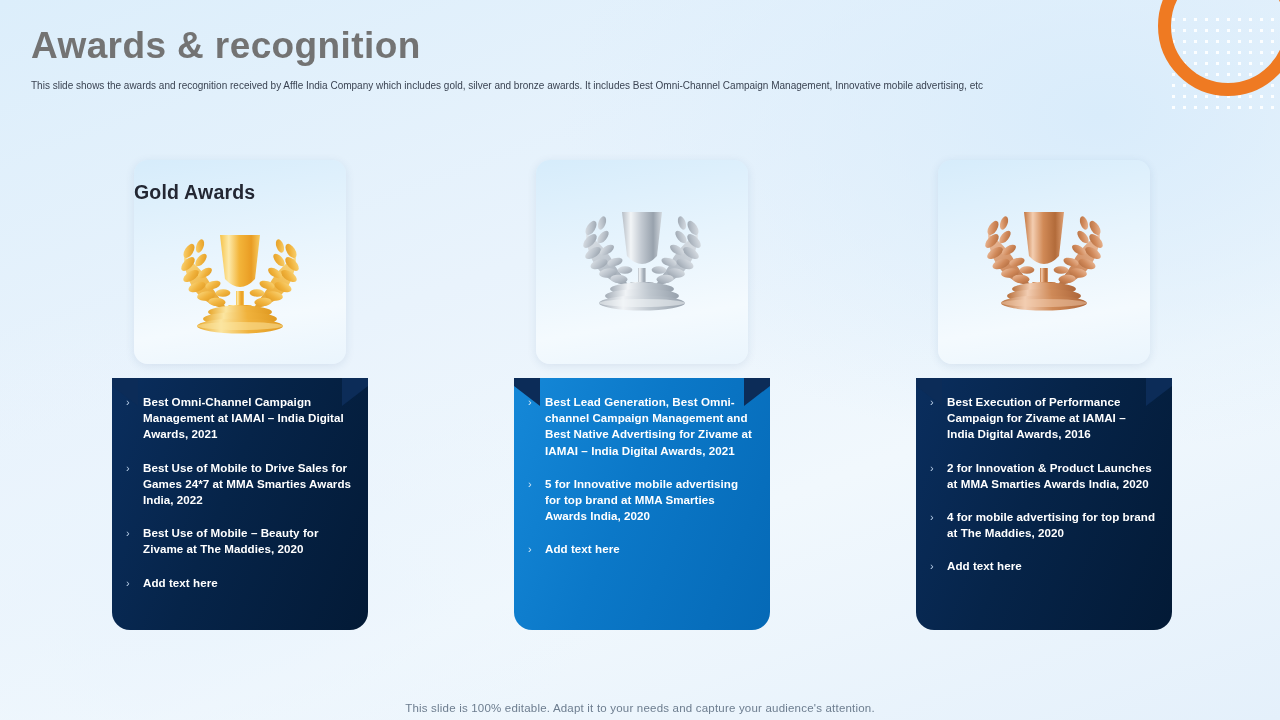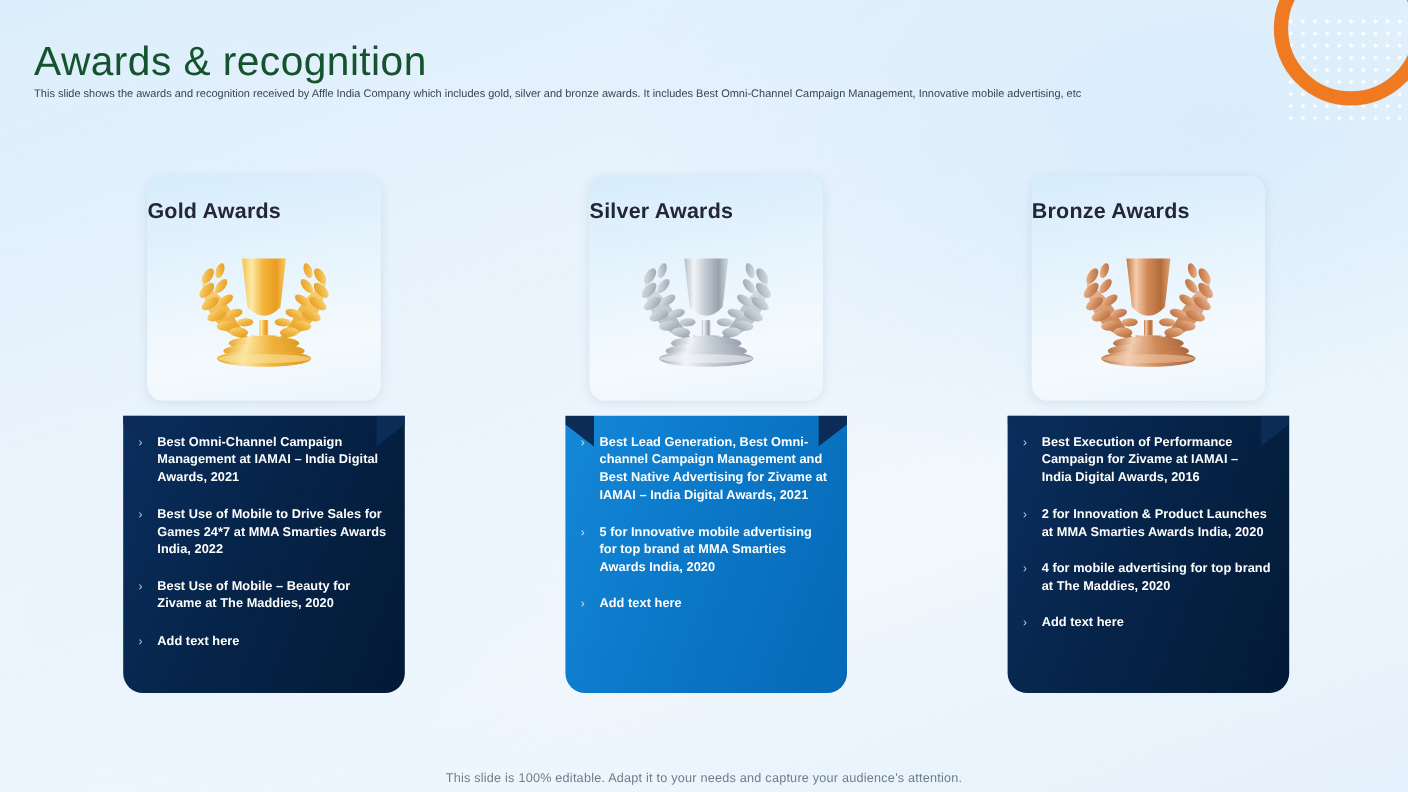--- a/index.html
+++ b/index.html
@@ -34,25 +34,24 @@
     width: 140px; height: 140px;
     border-radius: 50%;
     border: 13px solid #ef7a22;
   }
 
   
   .page-title {
     position: absolute;
     left: 31px; top: 26px;
     font-size: 37px;
-    font-weight: 400;
-    color: #14532d;
+    font-weight: 700;
+    color: #737373;
     letter-spacing: .4px;
     line-height: 1.1;
-    margin-top: 10px;
   }
   .page-subtitle {
     position: absolute;
     left: 31px; top: 79px;
     width: 1160px;
     font-size: 10px;
     color: #3a4352;
     line-height: 1.35;
     white-space: nowrap;
   }
@@ -265,21 +264,20 @@
               <span class="bullet-mark">›</span>
               <span class="bullet-text">Add text here</span>
             </li>
         </ul>
       </div>
     </div>
   </div>
 
   <div class="col col-silver">
     <div class="tile">
-      <div class="tile-title">Silver Awards</div>
       <div class="trophy-wrap">
         <svg width="150" height="128" viewBox="0 0 150 128" aria-hidden="true">
           <defs>
             <linearGradient id="sCup" x1="0" y1="0" x2="1" y2="0">
               <stop offset="0%" stop-color="#b7bec6"></stop>
                 <stop offset="22%" stop-color="#f2f5f7"></stop>
               <stop offset="48%" stop-color="#c3cad2"></stop>
                 <stop offset="78%" stop-color="#98a2ad"></stop>
               <stop offset="100%" stop-color="#d2d8de"></stop>
             </linearGradient>
@@ -355,21 +353,20 @@
               <span class="bullet-mark">›</span>
               <span class="bullet-text">Add text here</span>
             </li>
         </ul>
       </div>
     </div>
   </div>
 
   <div class="col col-bronze">
     <div class="tile">
-      <div class="tile-title">Bronze Awards</div>
       <div class="trophy-wrap">
         <svg width="150" height="128" viewBox="0 0 150 128" aria-hidden="true">
           <defs>
             <linearGradient id="bCup" x1="0" y1="0" x2="1" y2="0">
               <stop offset="0%" stop-color="#c4763f"></stop>
                 <stop offset="22%" stop-color="#f3cdb0"></stop>
               <stop offset="48%" stop-color="#d18a57"></stop>
                 <stop offset="78%" stop-color="#b26b3a"></stop>
               <stop offset="100%" stop-color="#dfa074"></stop>
             </linearGradient>

